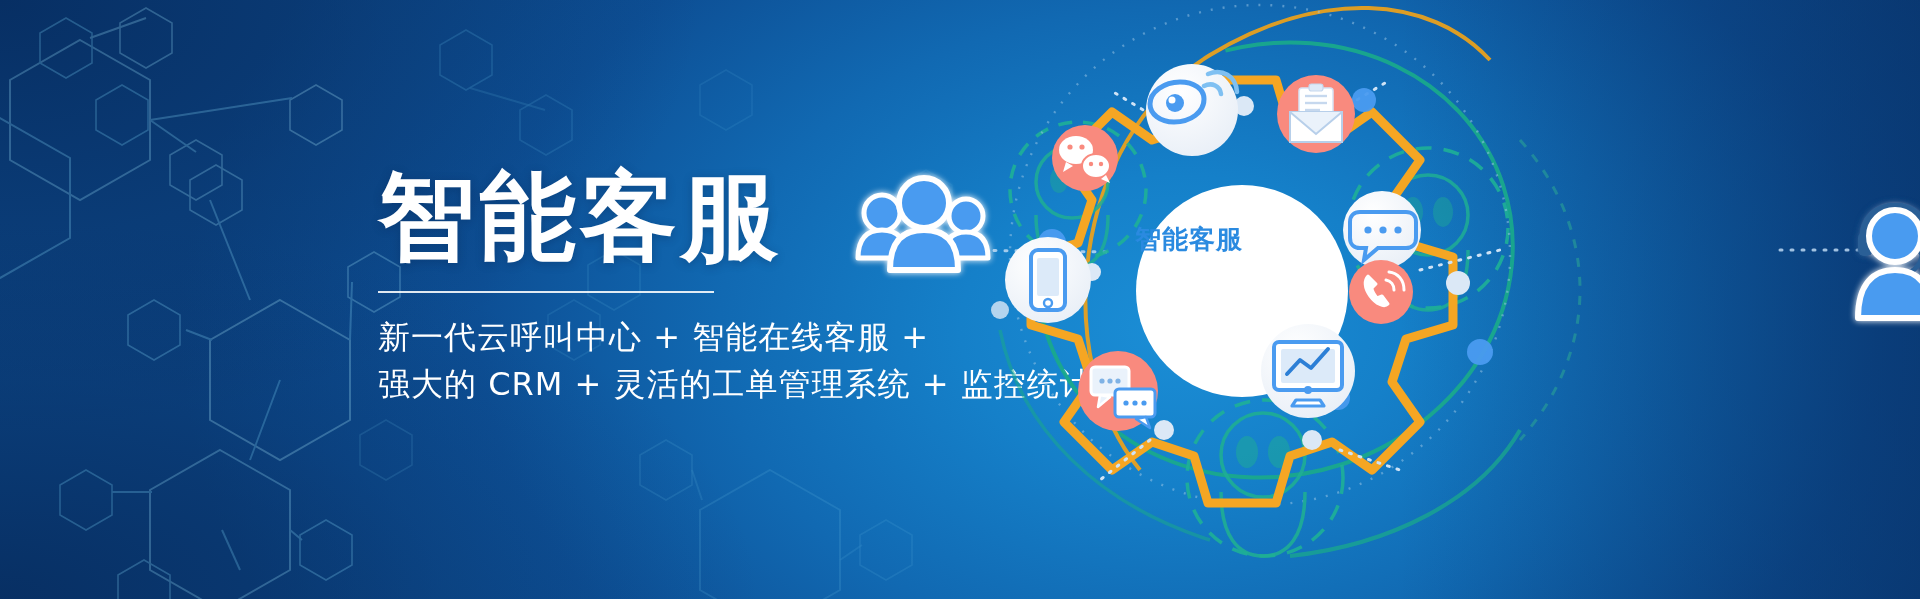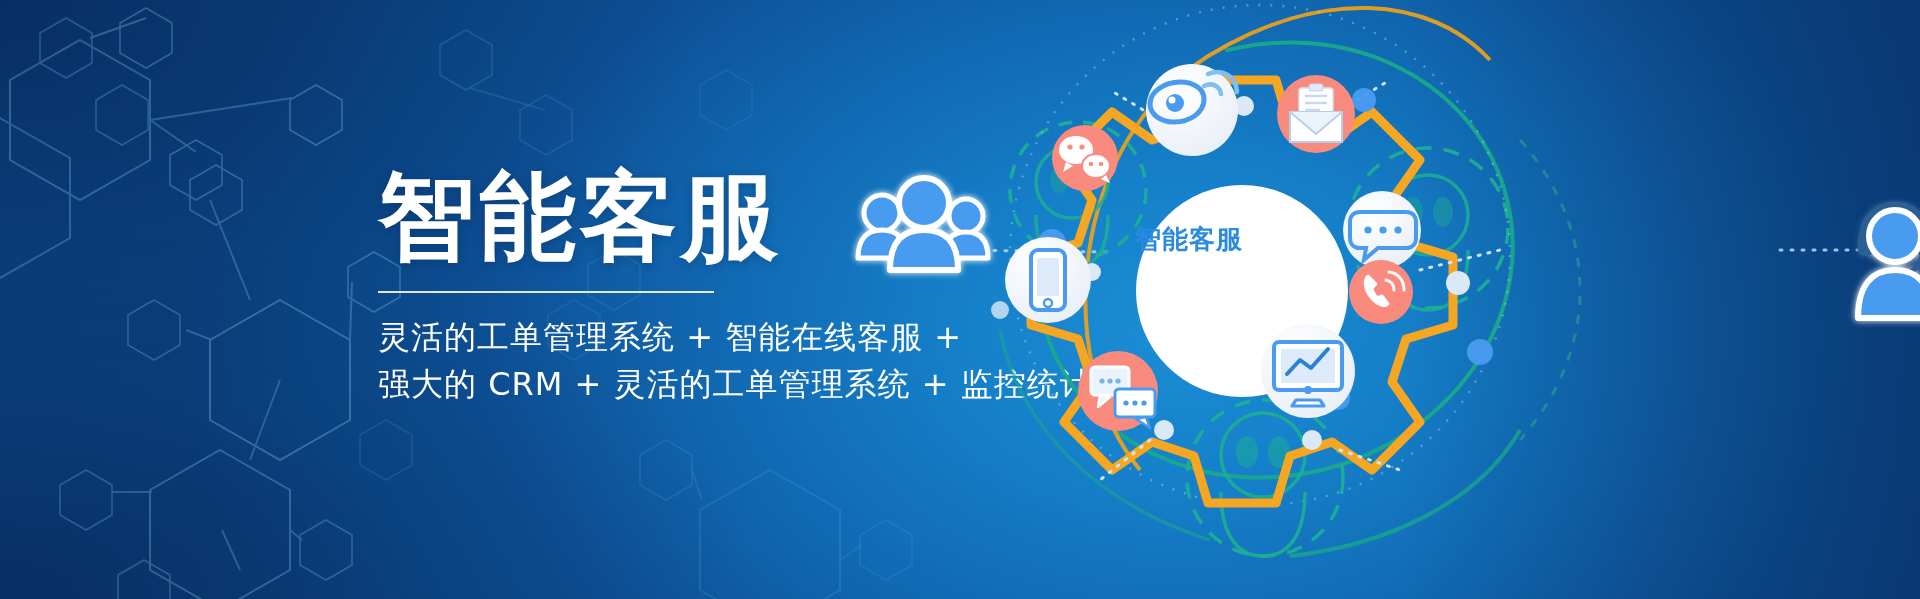--- a/index.html
+++ b/index.html
@@ -155,21 +155,21 @@
 
         <use href="#hexSm" x="360" y="420" stroke="#6fc3e8" opacity="0.5"></use>
         <use href="#hexSm" x="900" y="170" stroke="#5fb6e0" opacity="0.35"></use>
       </g>
     </svg>
   </div>
 
   <div class="text-block">
     <div class="headline">智能客服</div>
     <div class="rule"></div>
-    <div class="subline">灵活的工单管理系统 + 智能在线客服 +</div>
+    <div class="subline">新一代云呼叫中心 + 智能在线客服 +</div>
     <div class="subline">强大的 CRM + 灵活的工单管理系统 + 监控统计平台</div>
   </div>
 
   <div class="graphic">
     <svg viewBox="0 0 960 599" xmlns="http://www.w3.org/2000/svg">
       <defs>
         <filter id="softGlow" x="-40%" y="-40%" width="180%" height="180%">
           <feGaussianBlur stdDeviation="3" result="b"></feGaussianBlur>
           <feMerge>
               <feMergeNode in="b"></feMergeNode>

